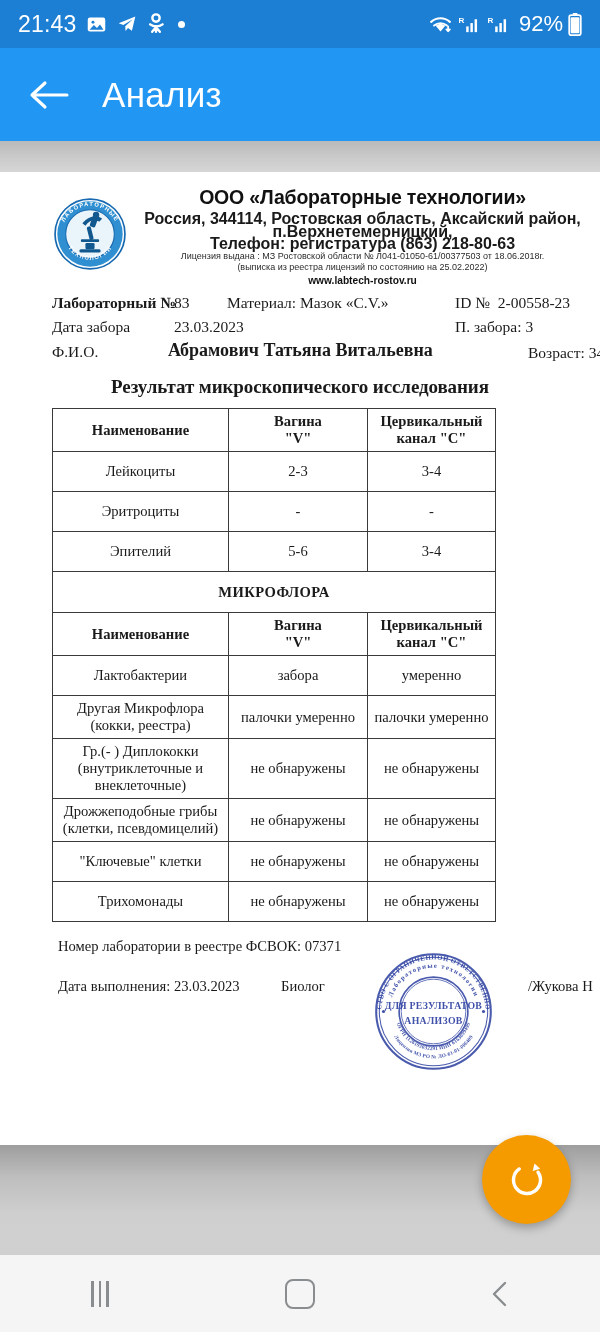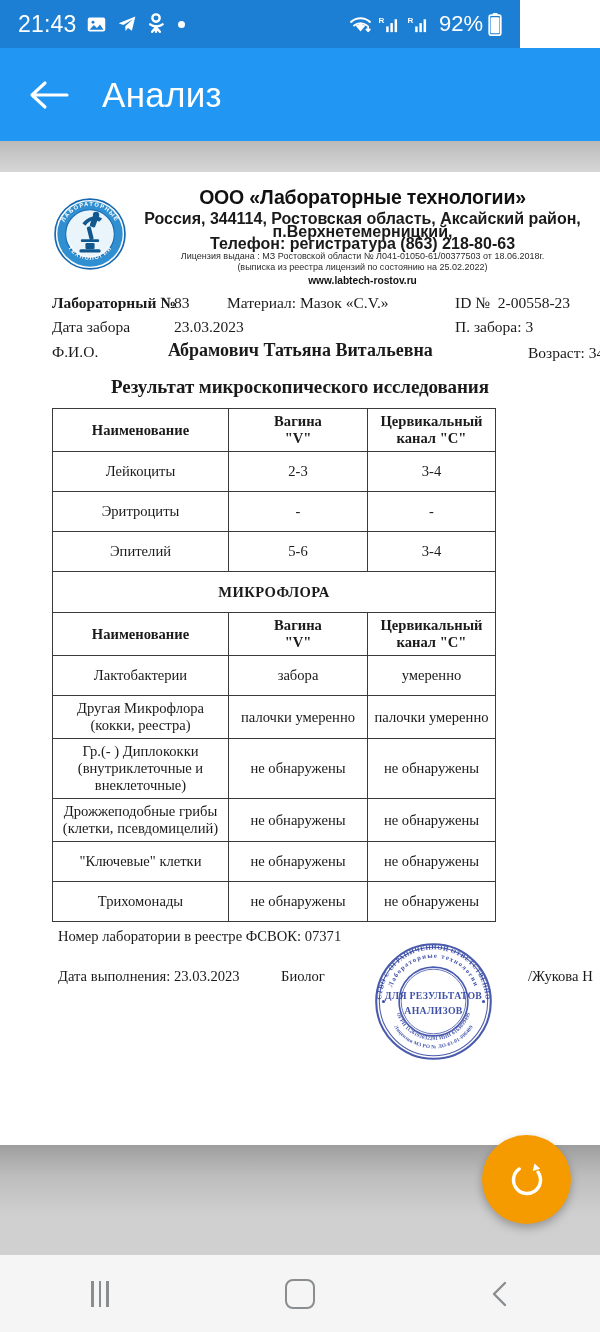--- a/index.html
+++ b/index.html
@@ -6,21 +6,21 @@
   body{
     width:600px;height:1332px;overflow:hidden;
     background:#ffffff;
     font-family:"Liberation Sans", sans-serif;
     -webkit-font-smoothing:antialiased;
   }
   .phone{position:relative;width:600px;height:1332px;overflow:hidden;background:#ffffff;}
 
   
   .statusbar{
-    position:absolute;left:0;top:0;width:520px;height:48px;
+    position:absolute;left:0;top:0;width:600px;height:48px;
     background:#1c7fd4;color:#ffffff;
     display:flex;align-items:center;justify-content:space-between;
     padding:8px 18px;box-sizing:border-box;
   }
   .sb-left{display:flex;align-items:center;gap:9px;}
   .sb-right{display:flex;align-items:center;gap:5px;}
   .sb-time{font-size:23px;letter-spacing:.2px;font-weight:400;}
   .sb-ico{display:inline-flex;align-items:center;justify-content:center;}
   .sb-dot{width:7px;height:7px;border-radius:50%;background:#fff;display:inline-block;margin-left:4px;}
   .sb-batt-txt{font-size:22px;margin-left:3px;}
@@ -104,21 +104,21 @@
     border:1px solid #3a3a3a;
     text-align:center;vertical-align:middle;
     font-size:14.6px;padding:4px 2px;line-height:17px;
   }
   table.res th{font-weight:bold;}
   col.c1{width:176px;} col.c2{width:139px;} col.c3{width:128px;} 
   td.r{height:31px;}
   td.mf{height:32px;font-weight:bold;font-size:15.5px;letter-spacing:.4px;}
 
   
-  .footer{position:relative;margin-top:6px;height:130px;font-size:14.6px;}
+  .footer{position:relative;margin-top:16px;height:130px;font-size:14.6px;}
   .f-reg{position:absolute;left:58px;top:0;}
   .f-date{position:absolute;left:58px;top:40px;}
   .f-biolog{position:absolute;left:281px;top:40px;}
   .f-sign{position:absolute;left:528px;top:40px;white-space:nowrap;}
   .stamp{position:absolute;left:371px;top:11px;width:125px;height:125px;}
 
   
   .bottomgray{
     position:absolute;left:0;top:1145px;width:600px;height:110px;
     background:linear-gradient(180deg,#9e9e9e 0%,#bdbdbd 28%,#cfcfcf 62%,#d0d0d0 100%);

